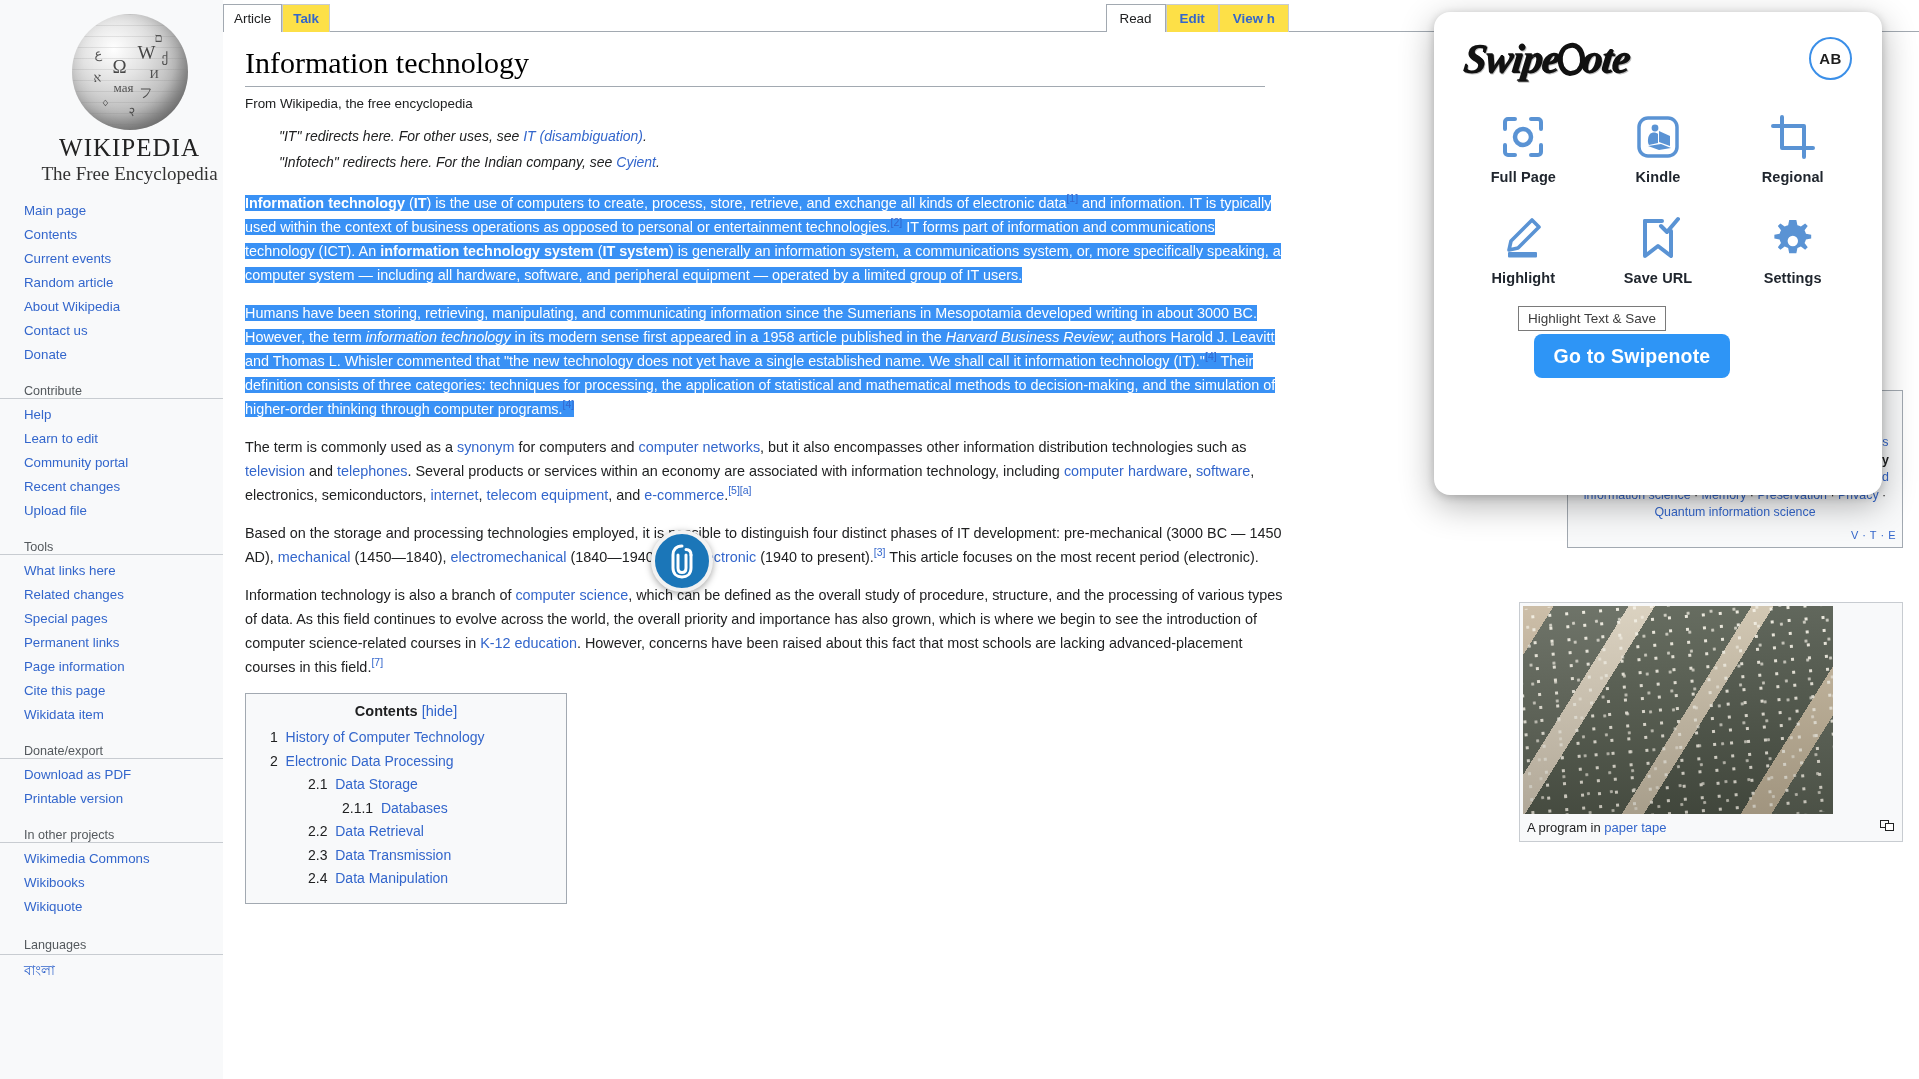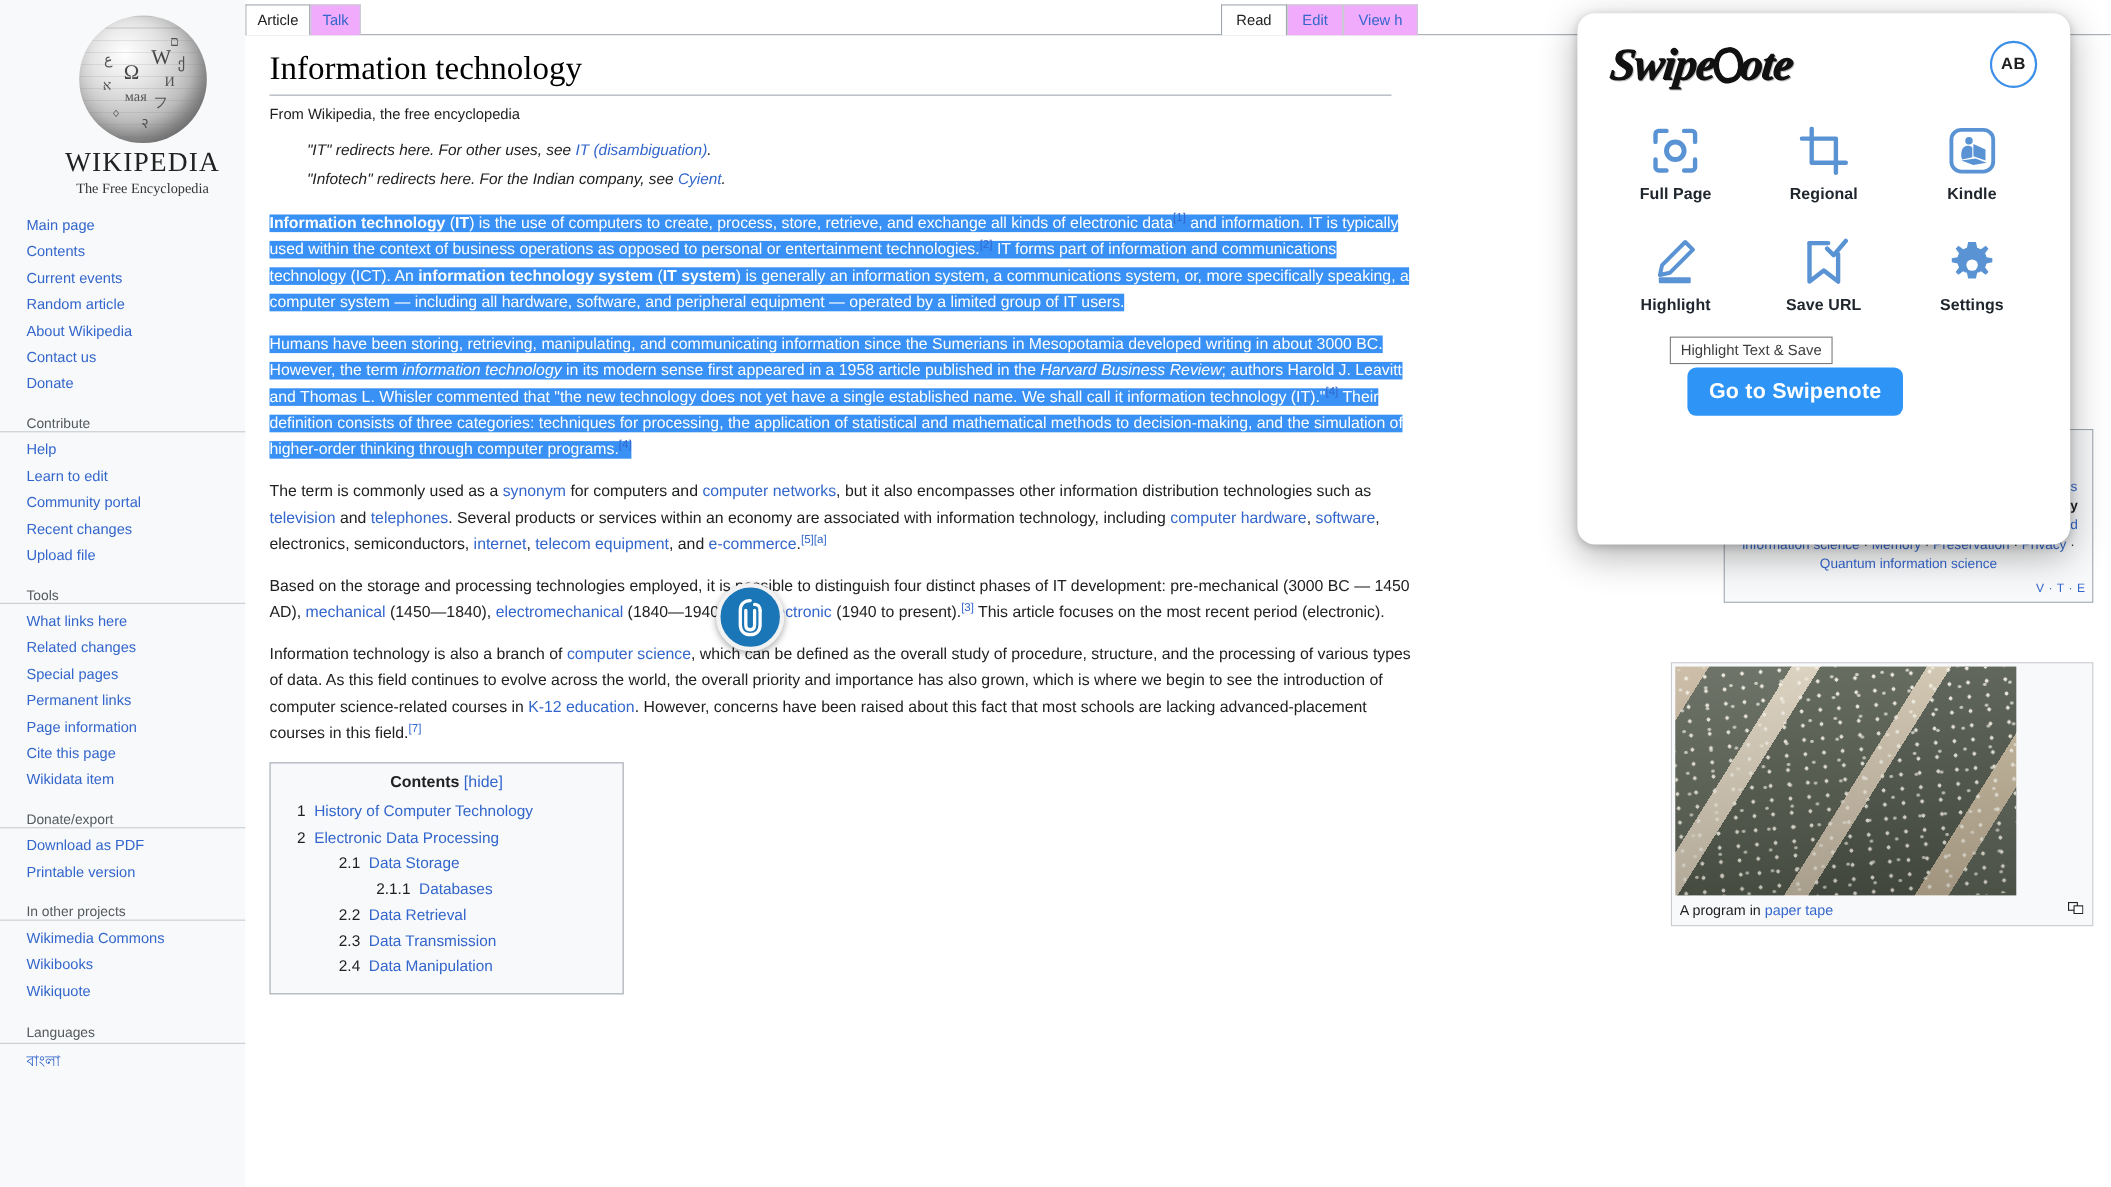--- a/index.html
+++ b/index.html
@@ -38,21 +38,21 @@
   .globe .big { font-size:19px; color:#2b2b2b; }
   .globe::after {
     content:""; position:absolute; inset:0; border-radius:50%;
     background:
       repeating-linear-gradient( to bottom, rgba(120,120,120,.16) 0 1px, transparent 1px 11px);
   }
   .wordmark {
     font-family:"Liberation Serif", serif;
     font-size:25px; letter-spacing:1px; color:#222; margin-top:4px;
   }
-  .tagline { font-family:"Liberation Serif", serif; font-size:13px; color:#333; margin-top:1px; }
+  .tagline { font-family:"Liberation Serif", serif; font-size:19px; color:#333; margin-top:1px; }
 
   .nav-block { margin-top:14px; }
   .nav-heading {
     font-size:12.6px; color:#54595d; padding:3px 0 0 24px;
     border-bottom:1px solid #c8ccd1; margin:0 18px 4px 0;
     display:flex; align-items:center; justify-content:space-between;
   }
   .nav-heading .gear-mini { margin-right:2px; }
   .nav-item {
     font-size:13.3px; padding:2px 0 2px 24px; line-height:20px; white-space:nowrap;
@@ -67,21 +67,21 @@
   #tabrow {
     position:relative; height:32px; margin-left:0px;
     border-bottom:1px solid #a2a9b1; padding-left:0;
   }
   .ns-tabs { position:absolute; left:0; bottom:0; display:flex;text-align:right; }
   .tab {
     font-size:13.4px; padding:6px 10px 5px 10px; line-height:16px;
     border:1px solid transparent; border-bottom:none; position:relative; top:1px;
   }
   .tab.selected { color:#202122; background:#fff; border-color:#a2a9b1; border-bottom-color:#fff;}
-  .tab.unselected { color:#3366cc; background:#f0abfc; border-color:#c8ccd1; border-bottom-color:#a2a9b1;}
+  .tab.unselected { color:#3366cc; background:#fde047; border-color:#c8ccd1; border-bottom-color:#a2a9b1;font-weight:bold;}
   .view-tabs { position:absolute; right:630px; bottom:0; display:flex; }
   .view-tabs .tab { padding:6px 13px 5px 13px; }
 
   #body-wrap { padding:14px 0 0 22px; position:relative; }
   h1#firstHeading {
     font-family:"Liberation Serif", serif;
     font-size:30px; font-weight:400; margin:0 0 4px 0; padding:0 0 6px 0;
     border-bottom:1px solid #a2a9b1; width:1020px; color:#000;
   }
   #siteSub { font-size:13.4px; color:#202122; margin:9px 0 14px 0; }
@@ -390,47 +390,47 @@
           </g>
           <circle cx="22" cy="22" r="8" fill="none" stroke="#5a93d4" stroke-width="4.5"></circle>
         </svg>
       </div>
       <div class="lb">Full Page</div>
     </div>
 
     <div class="sn-tile">
       <div class="ic">
         <svg width="44" height="44" viewBox="0 0 44 44">
-          <g fill="none" stroke="#5a93d4" stroke-width="4" stroke-linecap="round" stroke-linejoin="round">
-            <path d="M11 2 L11 33 L42 33"></path>
-            <path d="M2 11 L33 11 L33 42"></path>
-          </g>
-        </svg>
-      </div>
-      <div class="lb">Regional</div>
-    </div>
-
-    <div class="sn-tile">
-      <div class="ic">
-        <svg width="44" height="44" viewBox="0 0 44 44">
           <rect x="3" y="3" width="38" height="38" rx="9" fill="none" stroke="#5a93d4" stroke-width="3.5"></rect>
           <g fill="#5a93d4">
             <circle cx="19" cy="13" r="3.4"></circle>
             <path d="M14 19 C16 17 20 17 22 19 L22 28 L13 30 C11 27 12 21 14 19 Z"></path>
             <path d="M23 16 L34 21 L34 31 L23 27 Z"></path>
             <path d="M12 31 L25 29 L35 33 L23 35 Z"></path>
           </g>
         </svg>
       </div>
       <div class="lb">Kindle</div>
     </div>
 
     <div class="sn-tile">
       <div class="ic">
         <svg width="44" height="44" viewBox="0 0 44 44">
+          <g fill="none" stroke="#5a93d4" stroke-width="4" stroke-linecap="round" stroke-linejoin="round">
+            <path d="M11 2 L11 33 L42 33"></path>
+            <path d="M2 11 L33 11 L33 42"></path>
+          </g>
+        </svg>
+      </div>
+      <div class="lb">Regional</div>
+    </div>
+
+    <div class="sn-tile">
+      <div class="ic">
+        <svg width="44" height="44" viewBox="0 0 44 44">
           <g fill="none" stroke="#5a93d4" stroke-width="3.6" stroke-linejoin="round">
             <path d="M31 4 L38 11 L17 32 L8 34 L10 25 Z"></path>
           </g>
           <rect x="7" y="36" width="29" height="5.5" rx="1" fill="#5a93d4"></rect>
         </svg>
       </div>
       <div class="lb">Highlight</div>
     </div>
 
     <div class="sn-tile">

